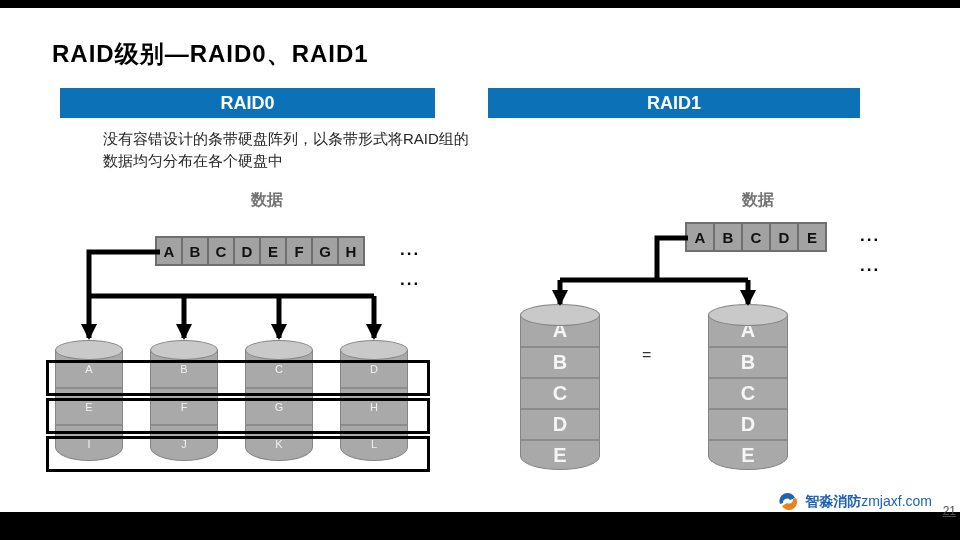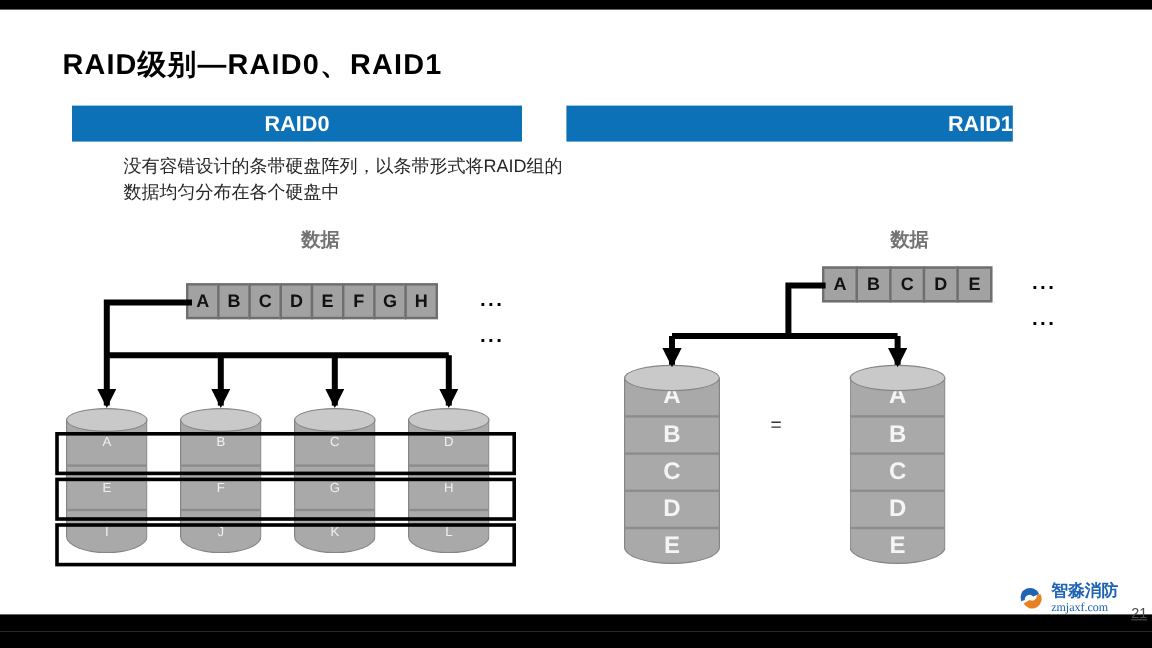--- a/index.html
+++ b/index.html
@@ -1,21 +1,21 @@
 <!DOCTYPE html>
 <html><head>
 <meta charset="utf-8">
 <style>
   html,body{margin:0;padding:0;}
   body{width:960px;height:540px;background:#000;font-family:"Liberation Sans","DejaVu Sans",sans-serif;position:relative;overflow:hidden;}
   .slide{position:absolute;left:0;top:8px;width:960px;height:518px;background:#ffffff;}
   .title{position:absolute;left:52px;top:30px;font-size:24px;font-weight:bold;color:#000;letter-spacing:1px;}
   .hdr{position:absolute;height:30px;background:#0d71b8;color:#fff;font-size:18px;font-weight:bold;text-align:center;line-height:30px;margin-left:20px;}
   .hdr-left{left:40px;top:80px;width:375px;}
-  .hdr-right{left:452px;top:80px;width:372px;text-align:right;}
+  .hdr-right{left:468px;top:80px;width:372px;}
   .desc{position:absolute;font-size:15px;color:#262626;line-height:1.45;}
   .desc-left{left:55px;top:120px;width:372px;margin-left:48px;}
   .desc-right{left:484px;top:122px;width:368px;}
   .data-label{position:absolute;font-size:16px;font-weight:bold;color:#737373;text-align:center;width:60px;}
   .row{position:absolute;display:flex;}
   .dcell{width:28px;height:30px;background:#a2a2a2;border:2px solid #6f6f6f;margin-left:-2px;display:flex;align-items:center;justify-content:center;font-size:15px;font-weight:bold;color:#111;box-sizing:border-box;}
   .dcell-r{width:30px;}
   .dots{position:absolute;font-size:17px;font-weight:bold;color:#000;letter-spacing:2px;}
   .arrows{position:absolute;left:0;top:0;z-index:5;pointer-events:none;}
   .cyl{position:absolute;z-index:2;}
@@ -27,23 +27,23 @@
   .cyl-left .sec{height:37px;font-size:11px;}
   .cyl-left .sec:first-child{border-top:none;}
   .cyl-right{width:80px;top:296px;}
   .cyl-right .cyl-top{height:22px;}
   .cyl-right .cyl-body{margin-top:11px;height:155px;}
   .cyl-right .sec{height:31px;font-size:20px;font-weight:bold;color:#f5f5f5;}
   .cyl-right .sec:first-child{border-top:none;}
   .stripe-box{position:absolute;left:46px;width:384px;height:36px;border:3px solid #000;background:transparent;z-index:7;box-sizing:border-box;}
   .equals{position:absolute;left:642px;top:338px;font-size:16px;color:#333;}
   .brand{position:absolute;right:28px;bottom:14px;display:flex;align-items:center;gap:6px;z-index:8;}
-  .brand-texts{display:flex;flex-direction:column;line-height:1.15;}
+  .brand-texts{display:flex;flex-direction:row;line-height:1.15;}
   .brand-name{font-size:14px;font-weight:bold;color:#1e63b4;}
-  .brand-site{font-size:10px;color:#1e63b4;font-family:Liberation Serif, serif;}
+  .brand-site{font-size:14px;color:#1e63b4;}
   .pagenum{position:absolute;right:4px;bottom:8px;font-size:12px;color:#4a4a4a;z-index:9;text-decoration:underline;}
   .botbar{position:absolute;left:0;bottom:0;width:960px;height:14px;background:#000;}
 </style>
 </head>
 <body>
 
 <div class="slide">
 
   <div class="title">RAID级别—RAID0、RAID1</div>
 

